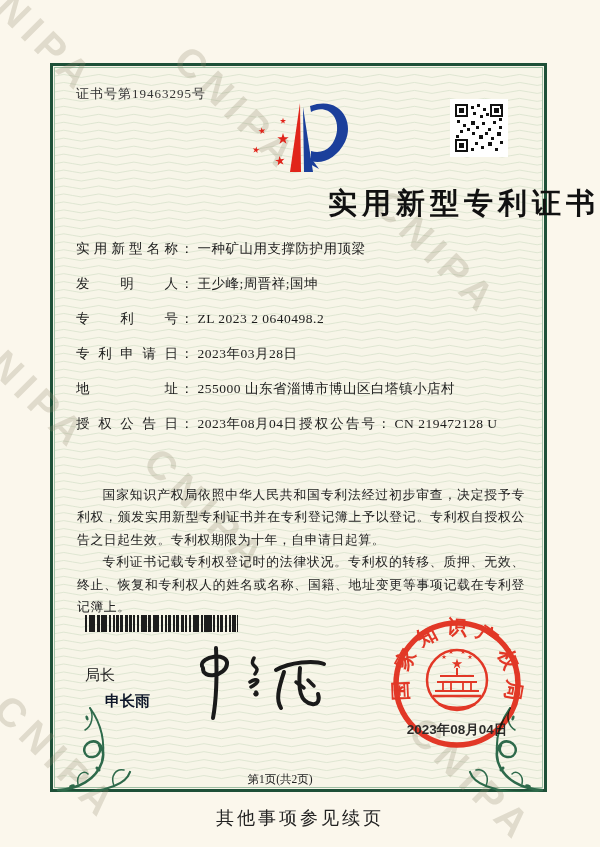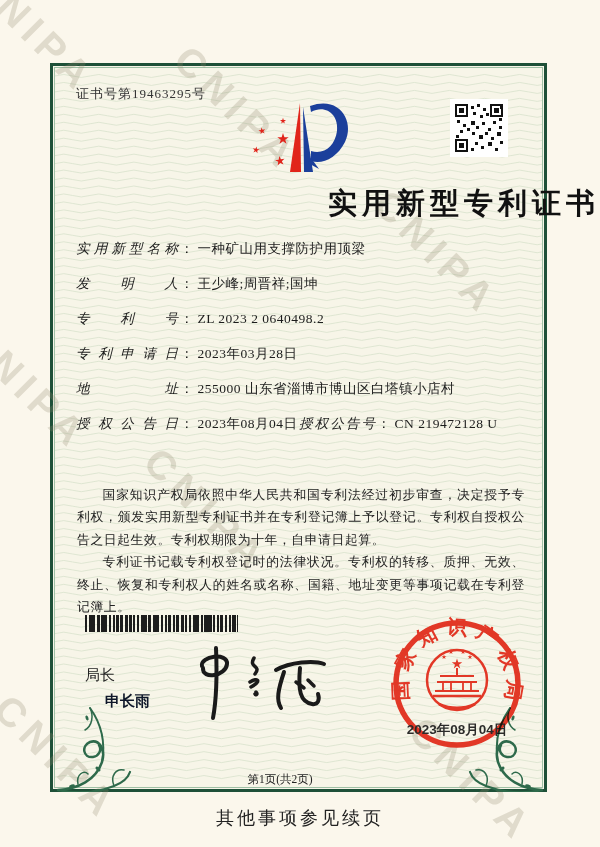--- a/index.html
+++ b/index.html
@@ -26,21 +26,21 @@
   .content{position:absolute;z-index:3;left:0;top:0;width:600px;height:847px;pointer-events:none;}
   .cert-no{position:absolute;left:76px;top:85px;font-size:13px;letter-spacing:1px;color:#333;}
   .logo{position:absolute;left:252px;top:92px;}
   .qr{position:absolute;left:450px;top:99px;}
   .title{
     position:absolute;left:0;top:184px;width:600px;text-align:right;
     font-size:29px;font-weight:bold;letter-spacing:5px;color:#111;
   }
   .fields{position:absolute;left:76px;top:240px;width:460px;font-size:13.5px;}
   .frow{position:relative;height:21px;margin-bottom:14px;white-space:nowrap;}
-  .flabel{display:inline-block;width:102px;text-align:justify;text-align-last:justify;vertical-align:top;font-style:italic;}
+  .flabel{display:inline-block;width:102px;text-align:justify;text-align-last:justify;vertical-align:top;}
   .fcolon{display:inline-block;margin:0 4px 0 2px;}
   .fvalue{letter-spacing:0.5px;}
   .pair2{position:absolute;left:223px;top:0;}
   .pair2 .flabel{width:76px;}
   .paras{
     position:absolute;left:77px;top:484px;width:448px;
     font-size:12.8px;line-height:22.4px;letter-spacing:0.6px;text-align:justify;color:#222;
   }
   .paras p{margin:0;text-indent:2em;}
   .barcode{

